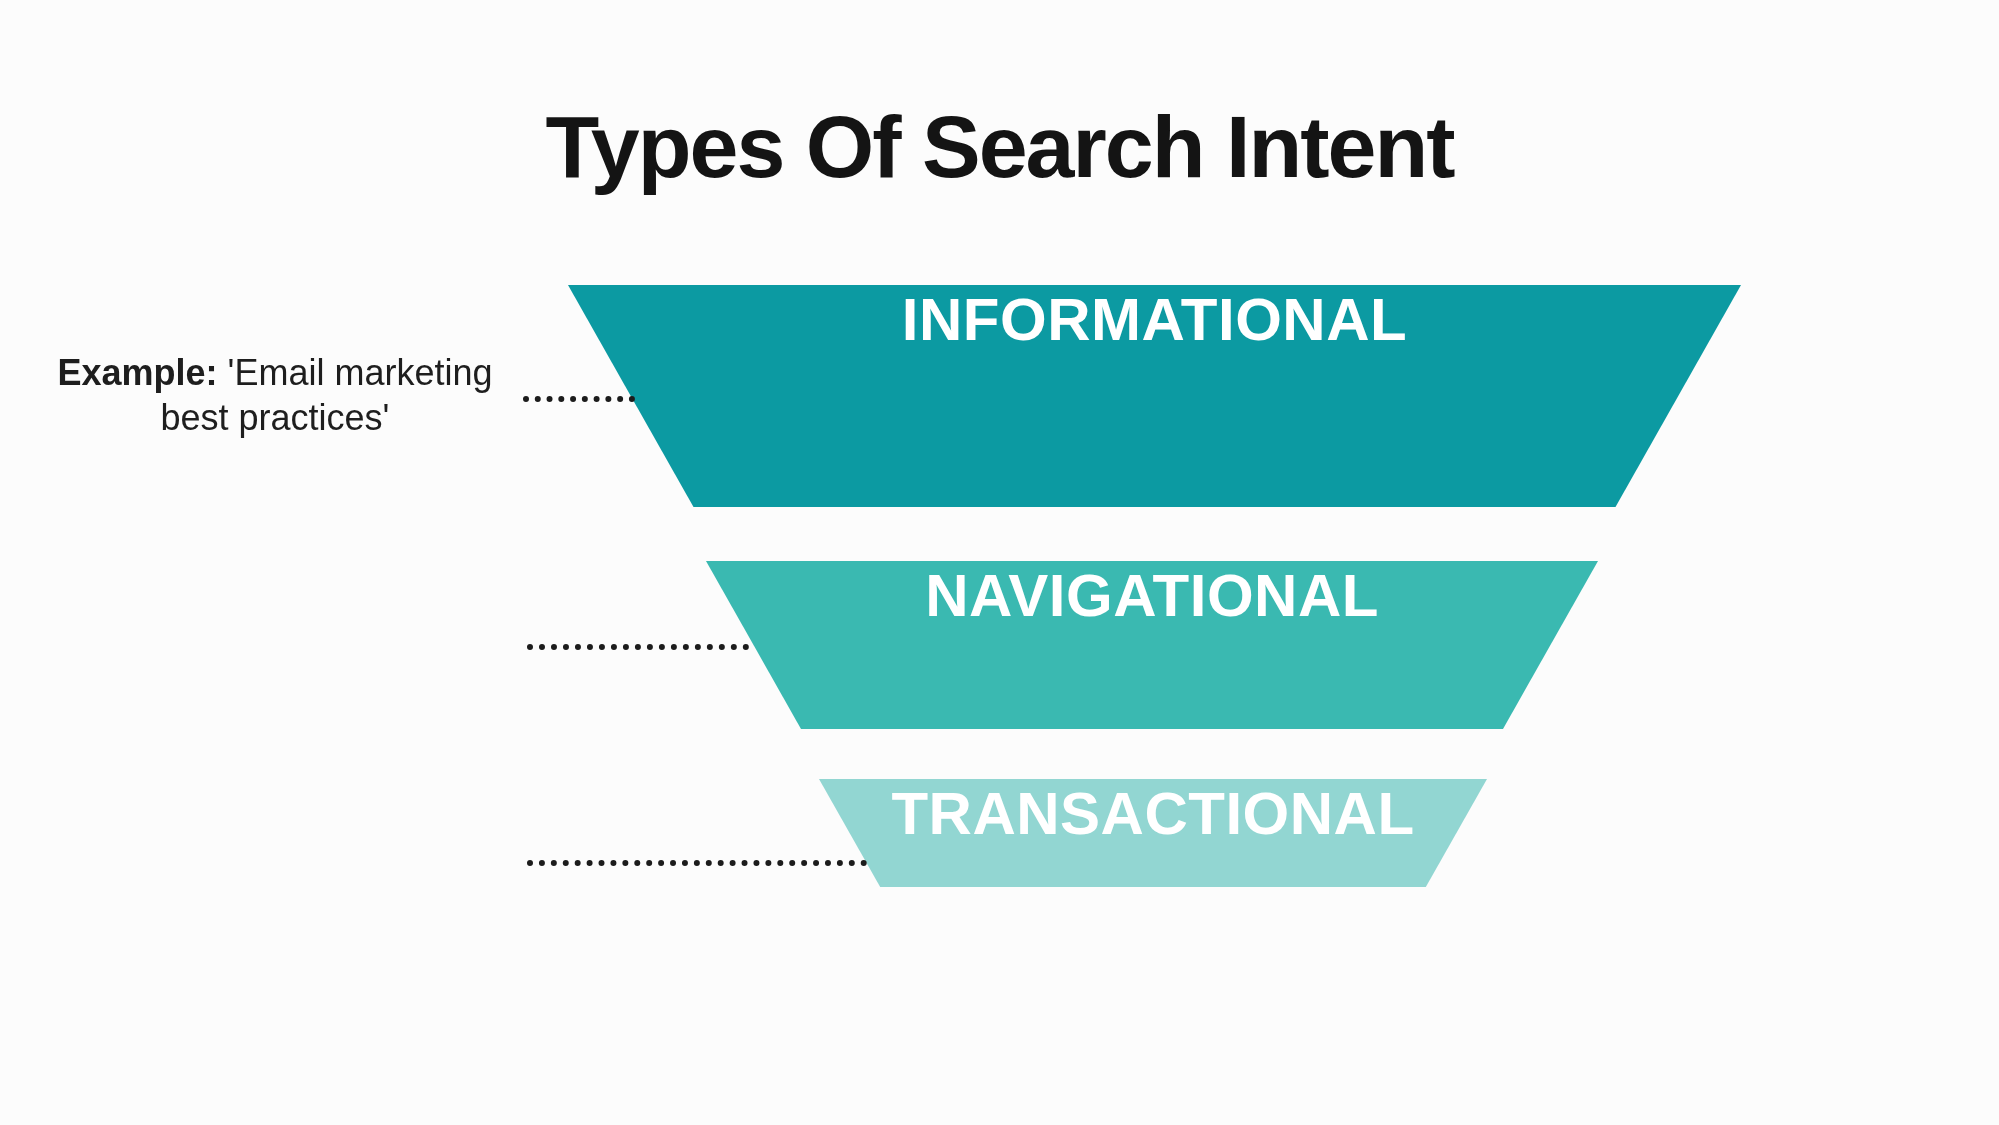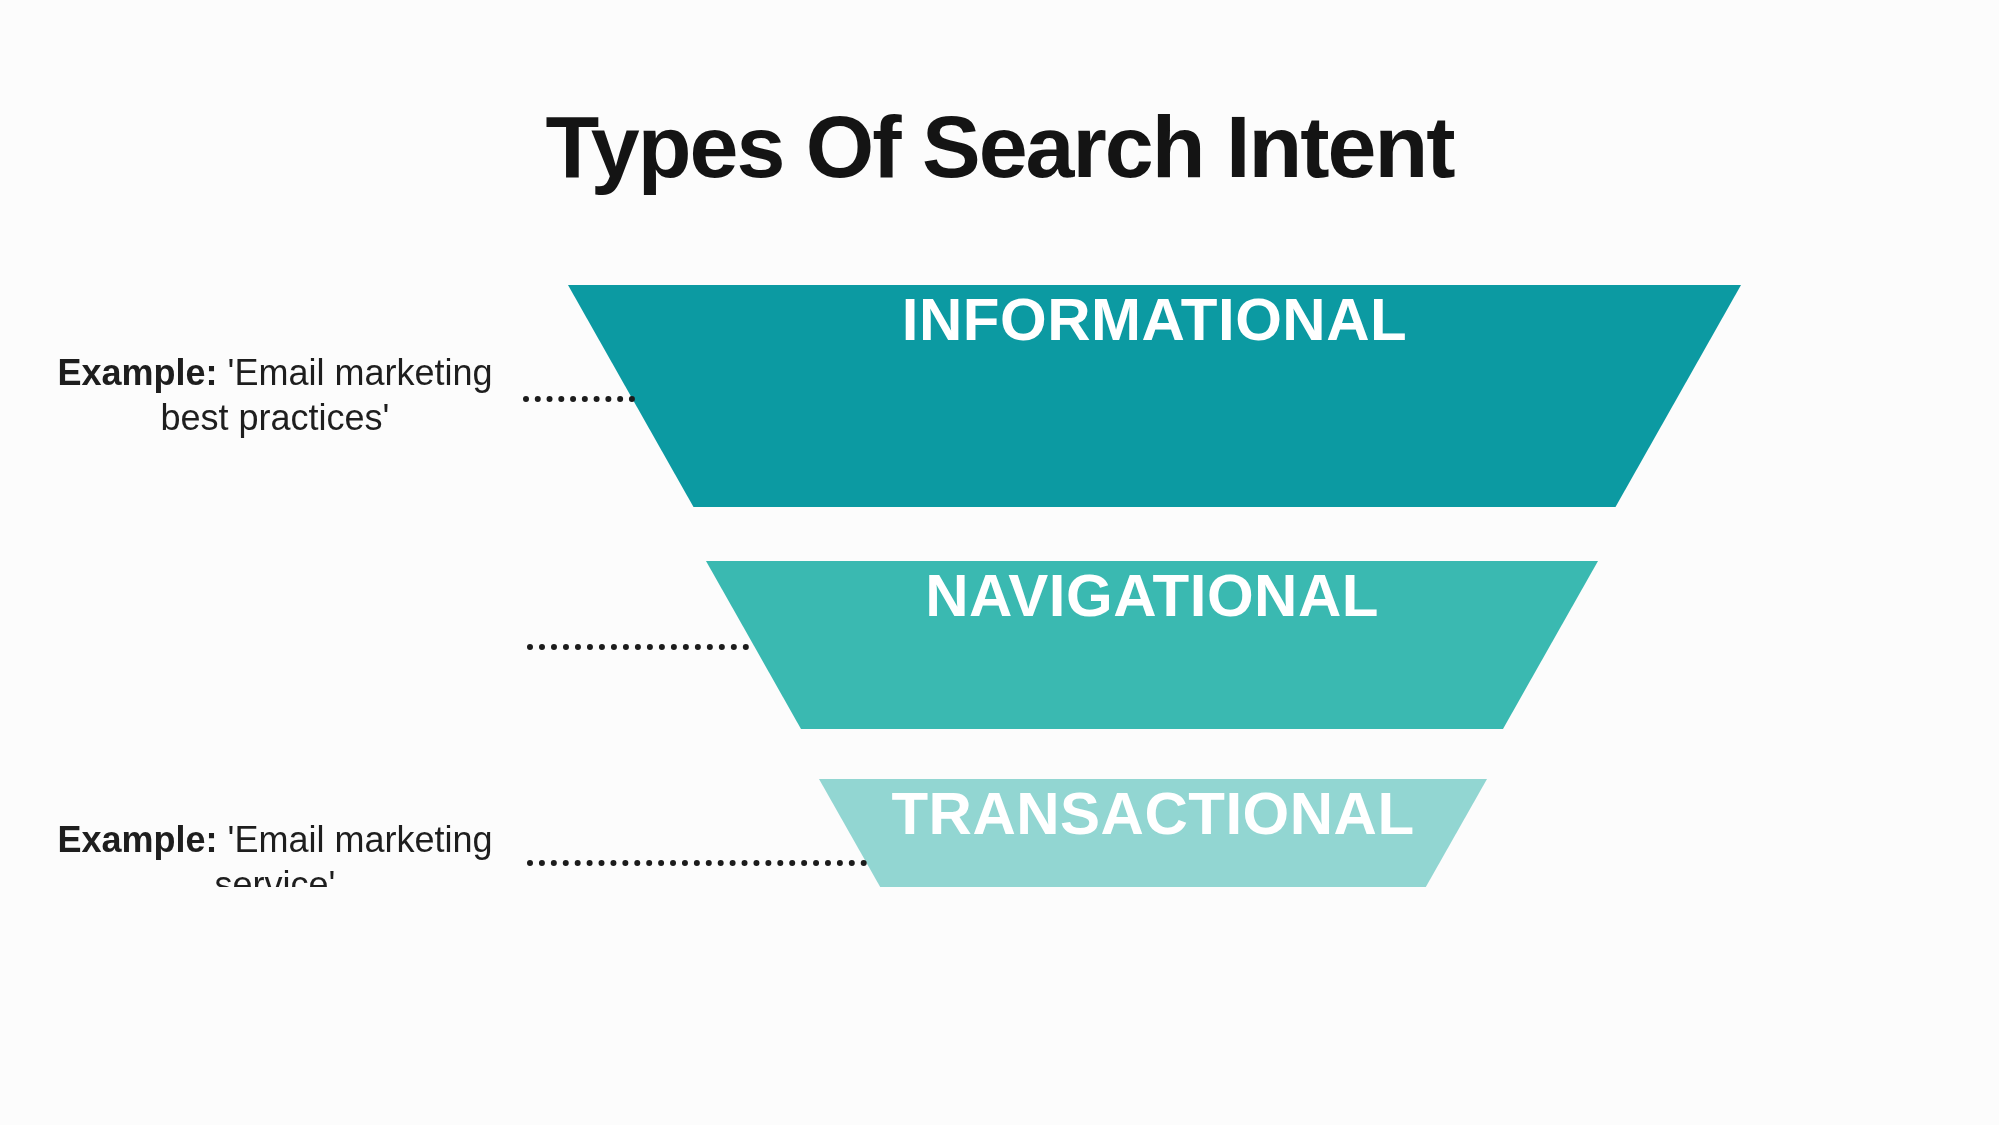--- a/index.html
+++ b/index.html
@@ -95,22 +95,18 @@
   <div class="segment seg-1" style="background: rgb(58, 185, 177);">
     <span class="seg-label">NAVIGATIONAL</span>
   </div>
 
   <div class="example ex-0">
     <span class="ex-prefix">Example:</span>
     <span>'Email marketing best practices'</span>
   </div>
 
 
-  <div class="example ex-2">
-    <span class="ex-prefix">Example:</span>
-    <span>'Email marketing service'</span>
-  </div>
 
   <div class="dots dots-0"></div>
   <div class="dots dots-1"></div>
   <div class="dots dots-2"></div>
 
 </div>
 
 </body></html>

